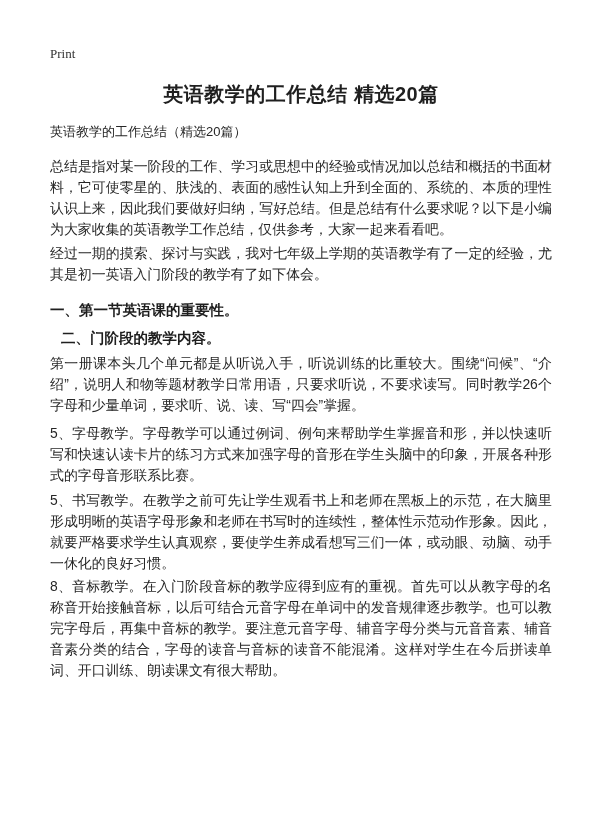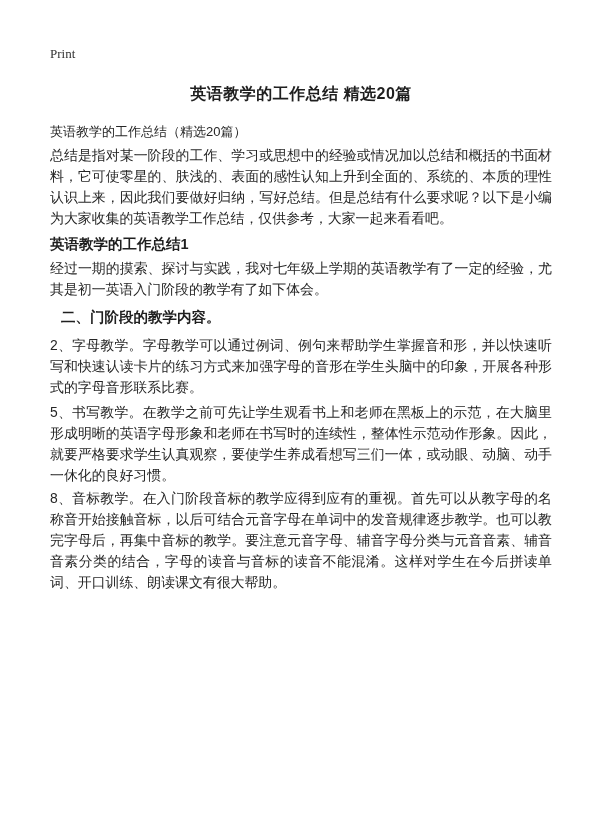--- a/index.html
+++ b/index.html
@@ -22,21 +22,21 @@
     background: #ffffff;
   }
   .print-label {
     font-family: "Liberation Serif", serif;
     font-size: 13px;
     color: #333333;
     display: inline-block;
     cursor: pointer;
   }
   .doc-title {
-    font-size: 16px;
+    font-size: 20px;
     font-weight: bold;
     text-align: center;
     margin: 18px 0 0 0;
     line-height: 28px;
     color: #1f1f1f;
     letter-spacing: 0.5px;
   }
   .doc-subtitle {
     font-size: 13px;
     margin-top: 13px;
@@ -56,44 +56,45 @@
     line-height: 22px;
     margin: 0;
     color: #1f1f1f;
   }
   .mt2 { margin-top: 2px; }
   .mt3 { margin-top: 3px; }
   .mt4 { margin-top: 4px; }
   .mt5 { margin-top: 5px; }
   .mt6 { margin-top: 6px; margin-left: 11px; }
   .mt7 { margin-top: 7px; }
-  .mt9 { margin-top: 3px; }
+  .mt9 { margin-top: 14px; }
   .mt14 { margin-top: 14px; }
 </style>
 </head>
 <body>
 
 <div class="page">
 
   <span class="print-label">Print</span>
 
   <h1 class="doc-title">英语教学的工作总结 精选20篇</h1>
 
   <div class="doc-subtitle">英语教学的工作总结（精选20篇）</div>
 
   <p class="para mt9">总结是指对某一阶段的工作、学习或思想中的经验或情况加以总结和概括的书面材料，它可使零星的、肤浅的、表面的感性认知上升到全面的、系统的、本质的理性认识上来，因此我们要做好归纳，写好总结。但是总结有什么要求呢？以下是小编为大家收集的英语教学工作总结，仅供参考，大家一起来看看吧。</p>
 
-  <h2 class="heading mt4">英语教学的工作总结1</h2>
 
   <p class="para mt3">经过一期的摸索、探讨与实践，我对七年级上学期的英语教学有了一定的经验，尤其是初一英语入门阶段的教学有了如下体会。</p>
 
+  <h2 class="heading mt14">一、第一节英语课的重要性。</h2>
 
 
   <h2 class="heading mt6">二、门阶段的教学内容。</h2>
 
+  <p class="para mt4">第一册课本头几个单元都是从听说入手，听说训练的比重较大。围绕“问候”、“介绍”，说明人和物等题材教学日常用语，只要求听说，不要求读写。同时教学26个字母和少量单词，要求听、说、读、写“四会”掌握。</p>
 
-  <p class="para mt7">2、字母教学。字母教学可以通过例词、例句来帮助学生掌握音和形，并以快速听写和快速认读卡片的练习方式来加强字母的音形在学生头脑中的印象，开展各种形式的字母音形联系比赛。</p>
+  <p class="para mt7">5、字母教学。字母教学可以通过例词、例句来帮助学生掌握音和形，并以快速听写和快速认读卡片的练习方式来加强字母的音形在学生头脑中的印象，开展各种形式的字母音形联系比赛。</p>
 
   <p class="para mt4">5、书写教学。在教学之前可先让学生观看书上和老师在黑板上的示范，在大脑里形成明晰的英语字母形象和老师在书写时的连续性，整体性示范动作形象。因此，就要严格要求学生认真观察，要使学生养成看想写三们一体，或动眼、动脑、动手一休化的良好习惯。</p>
 
   <p class="para mt2">8、音标教学。在入门阶段音标的教学应得到应有的重视。首先可以从教字母的名称音开始接触音标，以后可结合元音字母在单词中的发音规律逐步教学。也可以教完字母后，再集中音标的教学。要注意元音字母、辅音字母分类与元音音素、辅音音素分类的结合，字母的读音与音标的读音不能混淆。这样对学生在今后拼读单词、开口训练、朗读课文有很大帮助。</p>
 
 </div>
 
 </body></html>

